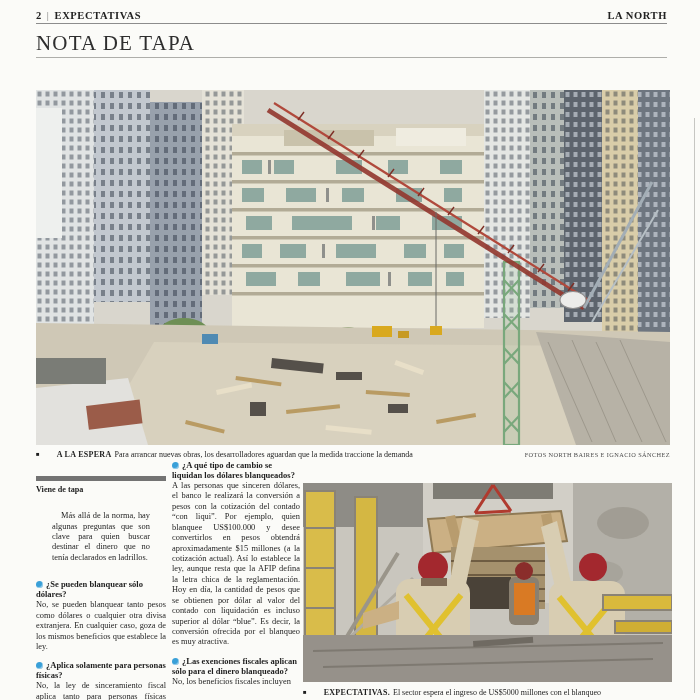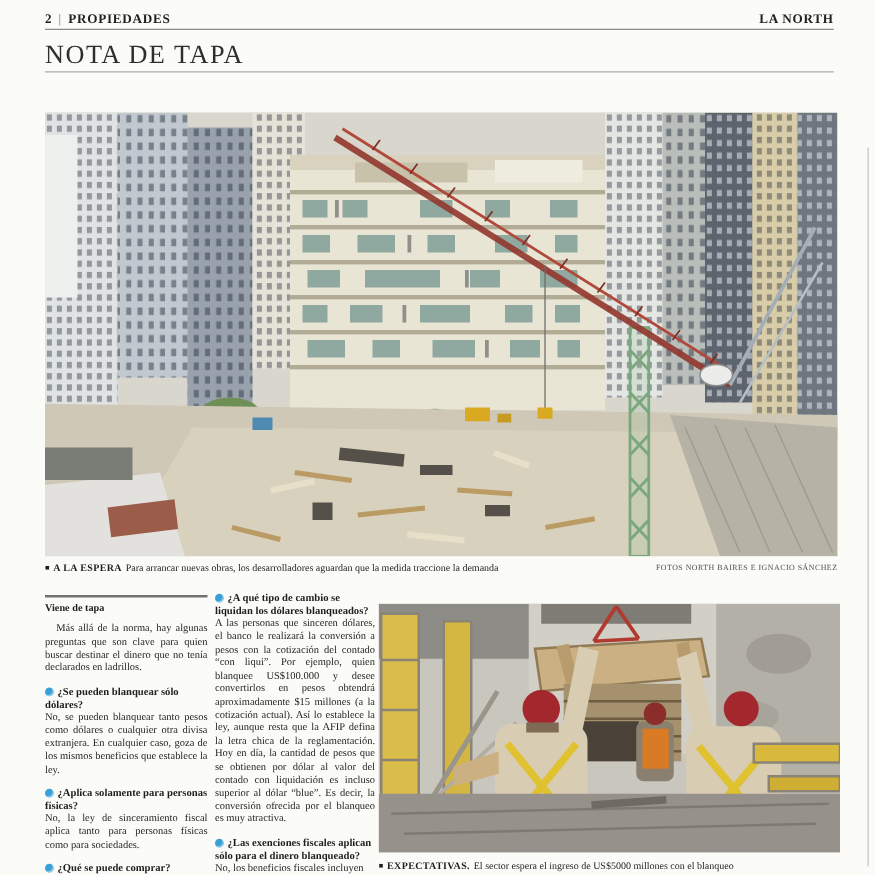--- a/index.html
+++ b/index.html
@@ -24,50 +24,50 @@
   .edge-rule{position:absolute;left:694px;top:118px;width:1px;height:575px;background:#c6c6c2;}
 
   
   .main-photo{position:absolute;left:36px;top:90px;width:634px;height:355px;overflow:hidden;background:#d8d5cc;}
   .second-photo{position:absolute;left:303px;top:483px;width:369px;height:199px;overflow:hidden;background:#c4c0b8;}
   .main-photo svg,.second-photo svg{display:block;width:100%;height:100%;}
 
   
   .caption{font-size:8px;line-height:1.25;color:#1e1e1e;}
   .caption .cap-marker{font-size:6px;vertical-align:1px;margin-right:3px;}
-  .caption strong{letter-spacing:.3px;margin-right:3px;}
+  .caption strong{letter-spacing:.3px;margin-right:3px;margin-left:14px;}
   .top-caption-row{position:absolute;left:36px;top:450px;width:634px;
                    display:flex;justify-content:space-between;align-items:flex-start;}
   .credit{font-size:6.3px;letter-spacing:.4px;color:#4c4c4c;white-space:nowrap;padding-top:1px;}
   .bottom-caption{position:absolute;left:303px;top:688px;width:369px;}
 
   
   .col{position:absolute;font-size:8.4px;line-height:1.24;text-align:justify;}
   .col1{left:36px;top:476px;width:130px;}
-  .col2{left:172px;top:473px;width:128px;}
-  .continuation{border-top:2px solid #737373;padding-top:4px;font-weight:bold;font-size:8.2px;
+  .col2{left:172px;top:460px;width:128px;}
+  .continuation{border-top:5px solid #737373;padding-top:4px;font-weight:bold;font-size:8.2px;
                 text-align:left;margin:0 0 6px 0;}
-  .intro{margin:0;text-indent:9px;}
+  .intro{margin:16px;text-indent:9px;}
   .qa{margin-top:8px;}
   .q{margin:0 0 1px 0;font-size:8.5px;line-height:1.18;font-weight:bold;text-align:left;}
   .bullet{display:inline-block;width:7px;height:7px;border-radius:50%;
           background:#3aa0d8;margin-right:3px;vertical-align:-1px;
           box-shadow:inset -1px -1px 0 rgba(255,255,255,.45);}
   .a{margin:0;font-family:Liberation Serif, serif;}
 </style>
 </head>
 <body>
 
 <div class="page">
 
   <div class="header">
     <div class="folio-group">
       <span>2</span>
       <span class="folio-sep">|</span>
-      <span>PROPIEDADES</span>
+      <span>EXPECTATIVAS</span>
     </div>
     <span>LA NORTH</span>
   </div>
   <div class="header-rule"></div>
 
   <div class="kicker">NOTA DE TAPA</div>
   <div class="kicker-rule"></div>
 
   <div class="edge-rule"></div>
 

